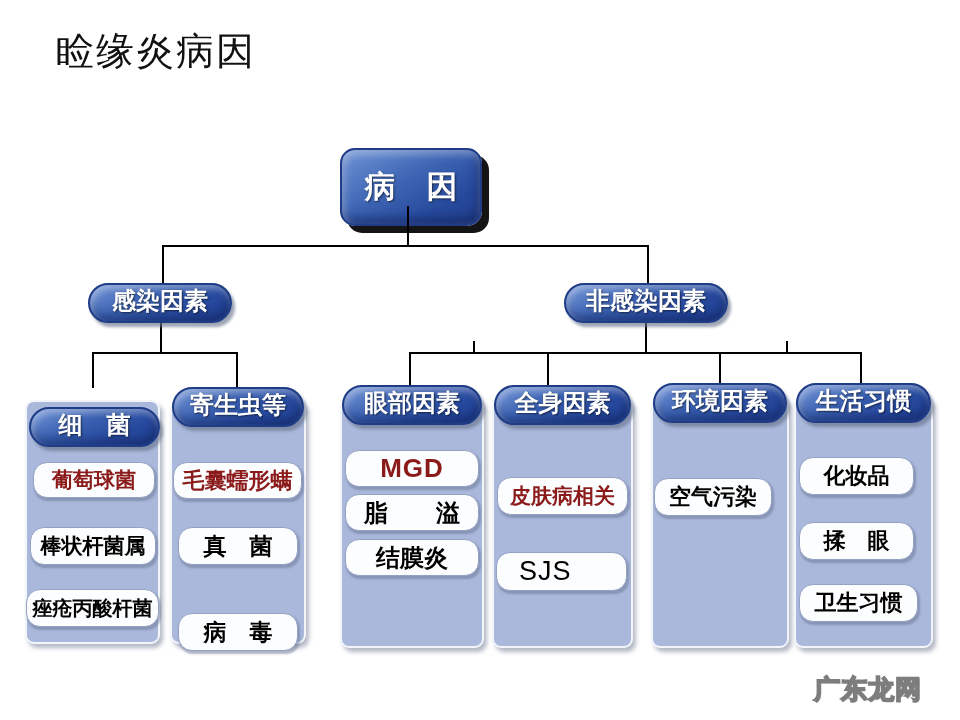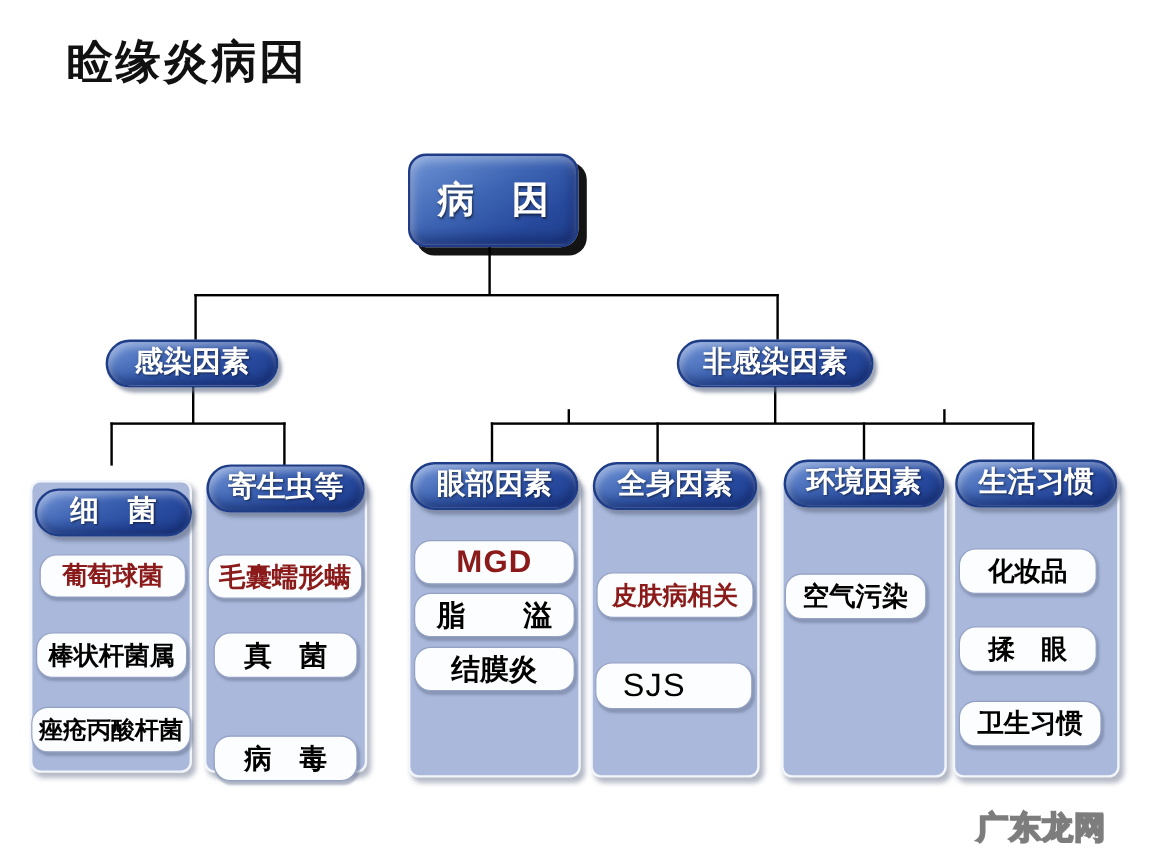--- a/index.html
+++ b/index.html
@@ -2,30 +2,30 @@
 <html><head>
 <meta charset="utf-8">
 <style>
   html,body{margin:0;padding:0;}
   body{
     width:960px;height:720px;background:#ffffff;position:relative;overflow:hidden;
     font-family:"Liberation Sans","DejaVu Sans",sans-serif;
   }
   .stage{position:absolute;inset:0;}
   .page-title{
-    position:absolute;left:56px;top:26px;font-size:38px;font-weight:bold;color:#111;
+    position:absolute;left:56px;top:26px;font-size:38px;font-weight:normal;color:#111;
     letter-spacing:2px;margin:0;
   }
   
   .hline,.vline{position:absolute;background:#000;}
   .hline{height:2px;}
   .vline{width:2px;}
   
   .root{
-    position:absolute;left:340px;top:128px;width:138px;height:74px;border-radius:15px;
+    position:absolute;left:340px;top:148px;width:138px;height:74px;border-radius:15px;
     background:linear-gradient(150deg,#6f94d6 0%,#3c63b2 45%,#27499c 75%,#203f8c 100%);
     border:2px solid #203c86;
     box-shadow:7px 7px 0 0 #141414, inset 2px 4px 8px rgba(255,255,255,0.35), inset -3px -6px 10px rgba(8,20,70,0.45);
     display:flex;align-items:center;justify-content:center;
     color:#fff;font-size:31px;font-weight:bold;text-shadow:1px 1px 2px rgba(0,0,0,0.55);
   }
   
   .pill{
     position:absolute;height:40px;border-radius:21px;
     background:linear-gradient(155deg,#7597d8 0%,#3a60b0 40%,#27499e 70%,#1f3e8d 100%);

